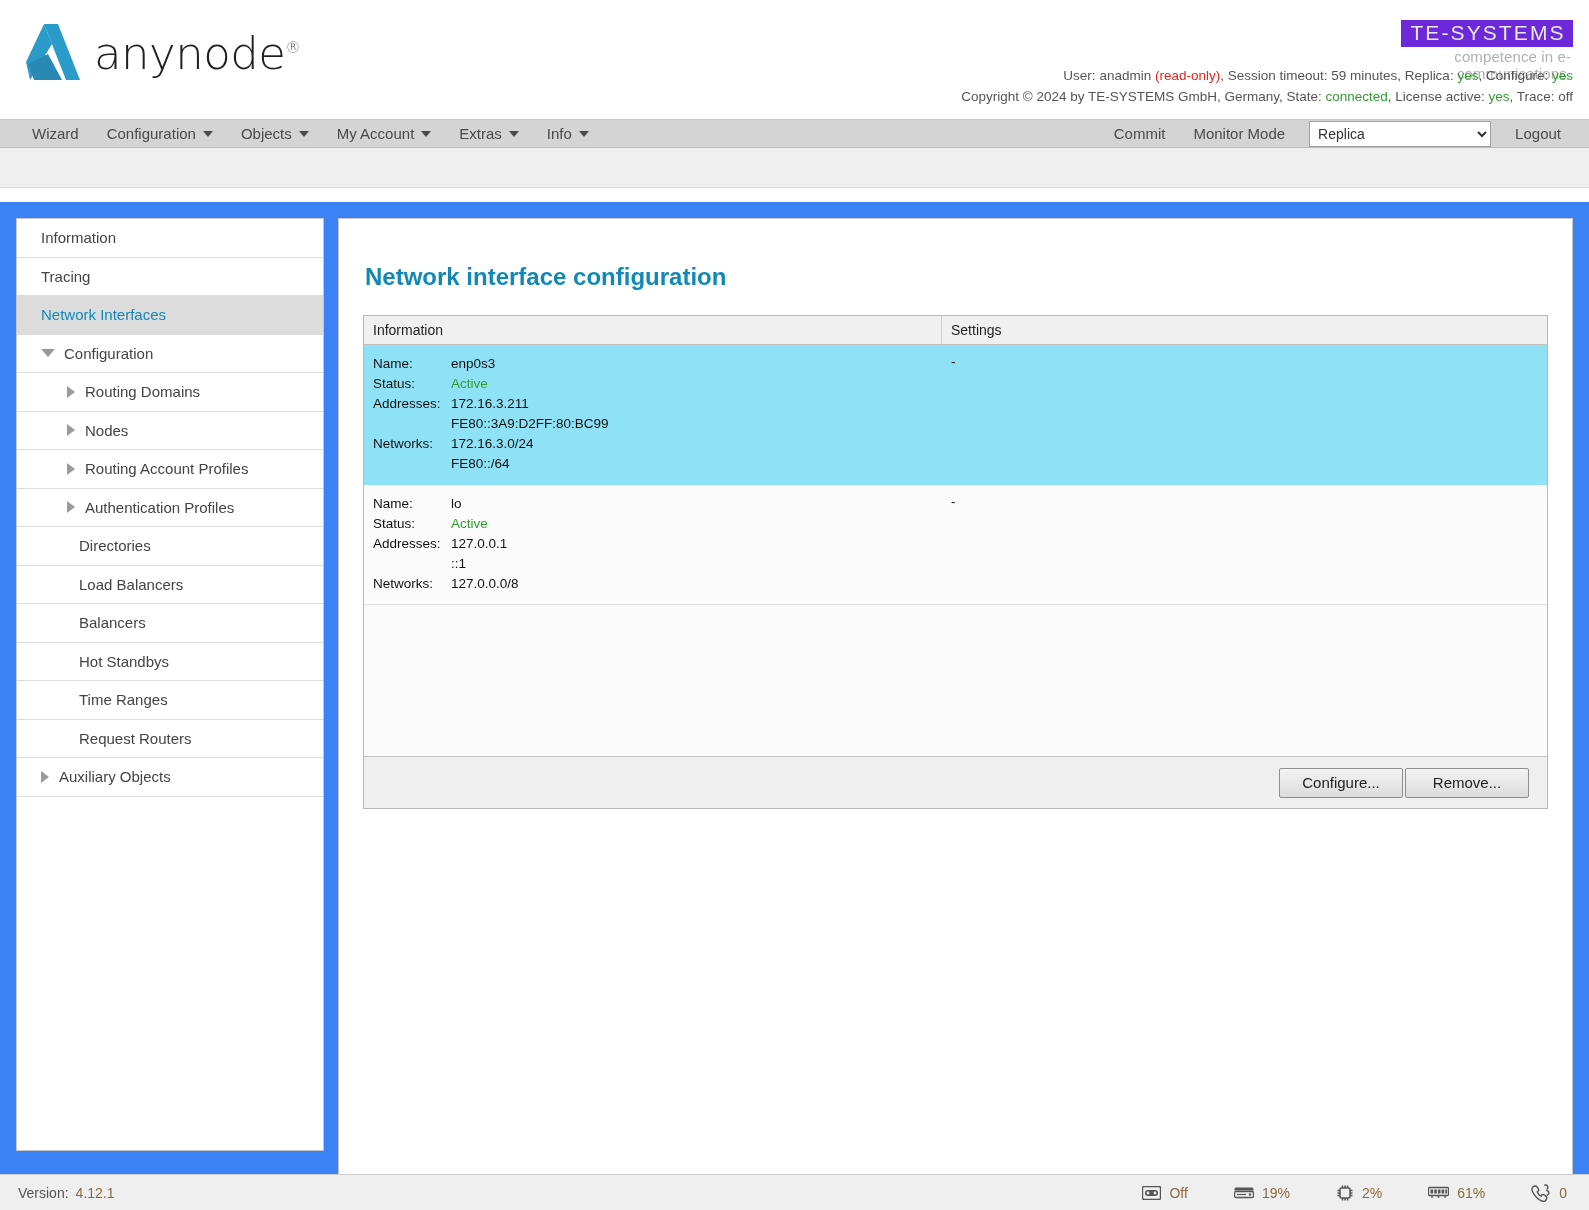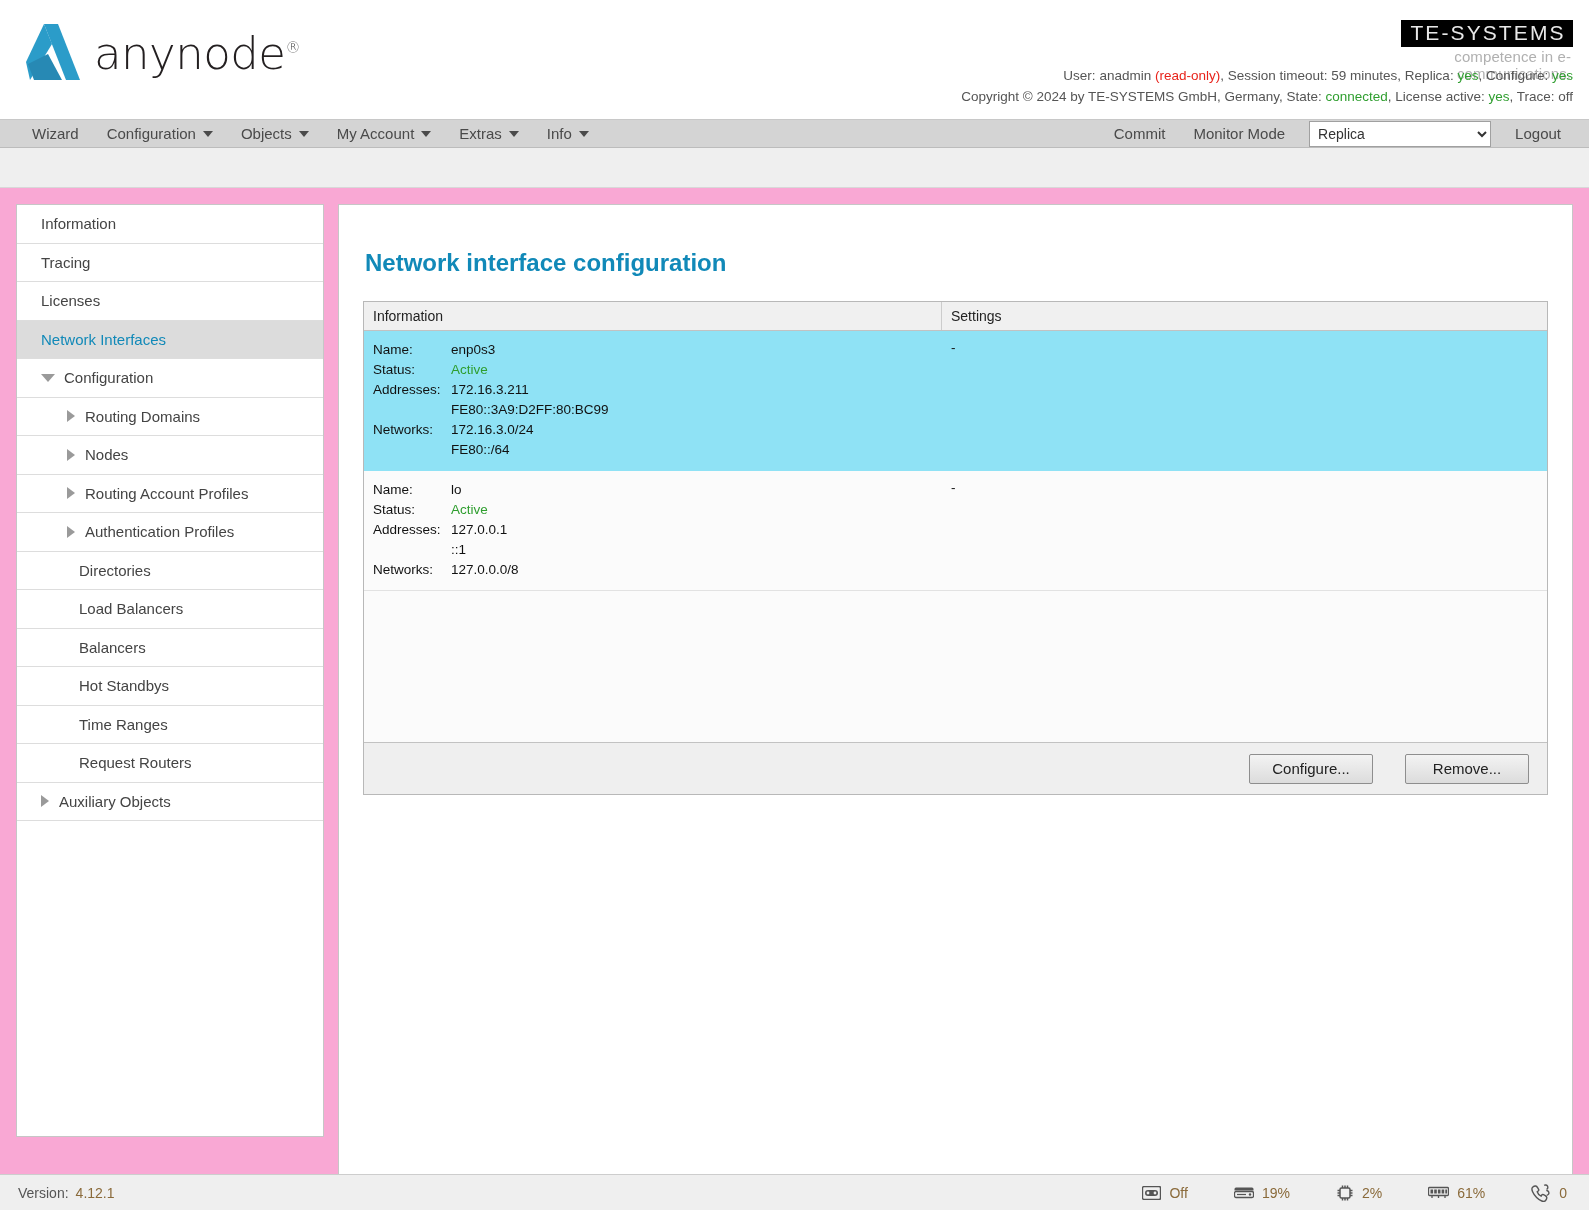--- a/index.html
+++ b/index.html
@@ -42,21 +42,21 @@
     vertical-align: super;
     color: #555;
   }
 
   .te-logo {
     position: absolute;
     right: 16px; top: 20px;
     width: 172px;
   }
   .te-logo-bar {
-    background: #000000;
+    background: #6d28d9;
     color: #e8e8e8;
     font-family: "Liberation Sans", sans-serif;
     font-size: 21px;
     letter-spacing: 2.1px;
     text-align: center;
     padding: 1px 4px 2px 6px;
     line-height: 1.15;
   }
   .te-logo-sub {
     color: #b0b0b0;
@@ -124,21 +124,22 @@
     border-bottom: 1px solid #d8d8d8;
   }
 
   
   .page {
     position: relative;
     padding: 16px 16px 0 16px;
     display: flex;
     gap: 14px;
     height: 995px;
-    background: #f9a8d4;
+    background: #3b82f6;
+    margin-top: 14px;
   }
 
   
   .sidebar {
     width: 308px;
     min-width: 308px;
     border: 1px solid #c6c6c6;
     background: #ffffff;
     height: 933px;
     overflow: hidden;
@@ -237,21 +238,21 @@
   .kv .v { white-space: pre-line; }
   .v-green { color: #2f9e2f; }
 
   .panel-footer {
     border-top: 1px solid #c2c2c2;
     background: #efefef;
     height: 52px;
     display: flex;
     align-items: center;
     justify-content: flex-end;
-    gap: 32px;
+    gap: 2px;
     padding-right: 18px;
   }
   .btn {
     font-family: "Liberation Sans", sans-serif;
     font-size: 15px;
     color: #222;
     background: linear-gradient(#f3f3f3, #dcdcdc);
     border: 1px solid #8e8e8e;
     border-radius: 2px;
     min-width: 124px;
@@ -353,23 +354,20 @@
 <div class="toolstrip"></div>
 
 <div class="page">
 
   <div class="sidebar" id="sidebar">
       <div class="side-item root">
         <span>Information</span>
       </div>
       <div class="side-item root">
         <span>Tracing</span>
-      </div>
-      <div class="side-item root">
-        <span>Licenses</span>
       </div>
       <div class="side-item root selected">
         <span>Network Interfaces</span>
       </div>
       <div class="side-item root">
         <span class="tri-down"></span>
         <span>Configuration</span>
       </div>
       <div class="side-item child">
         <span class="tri-right"></span>

